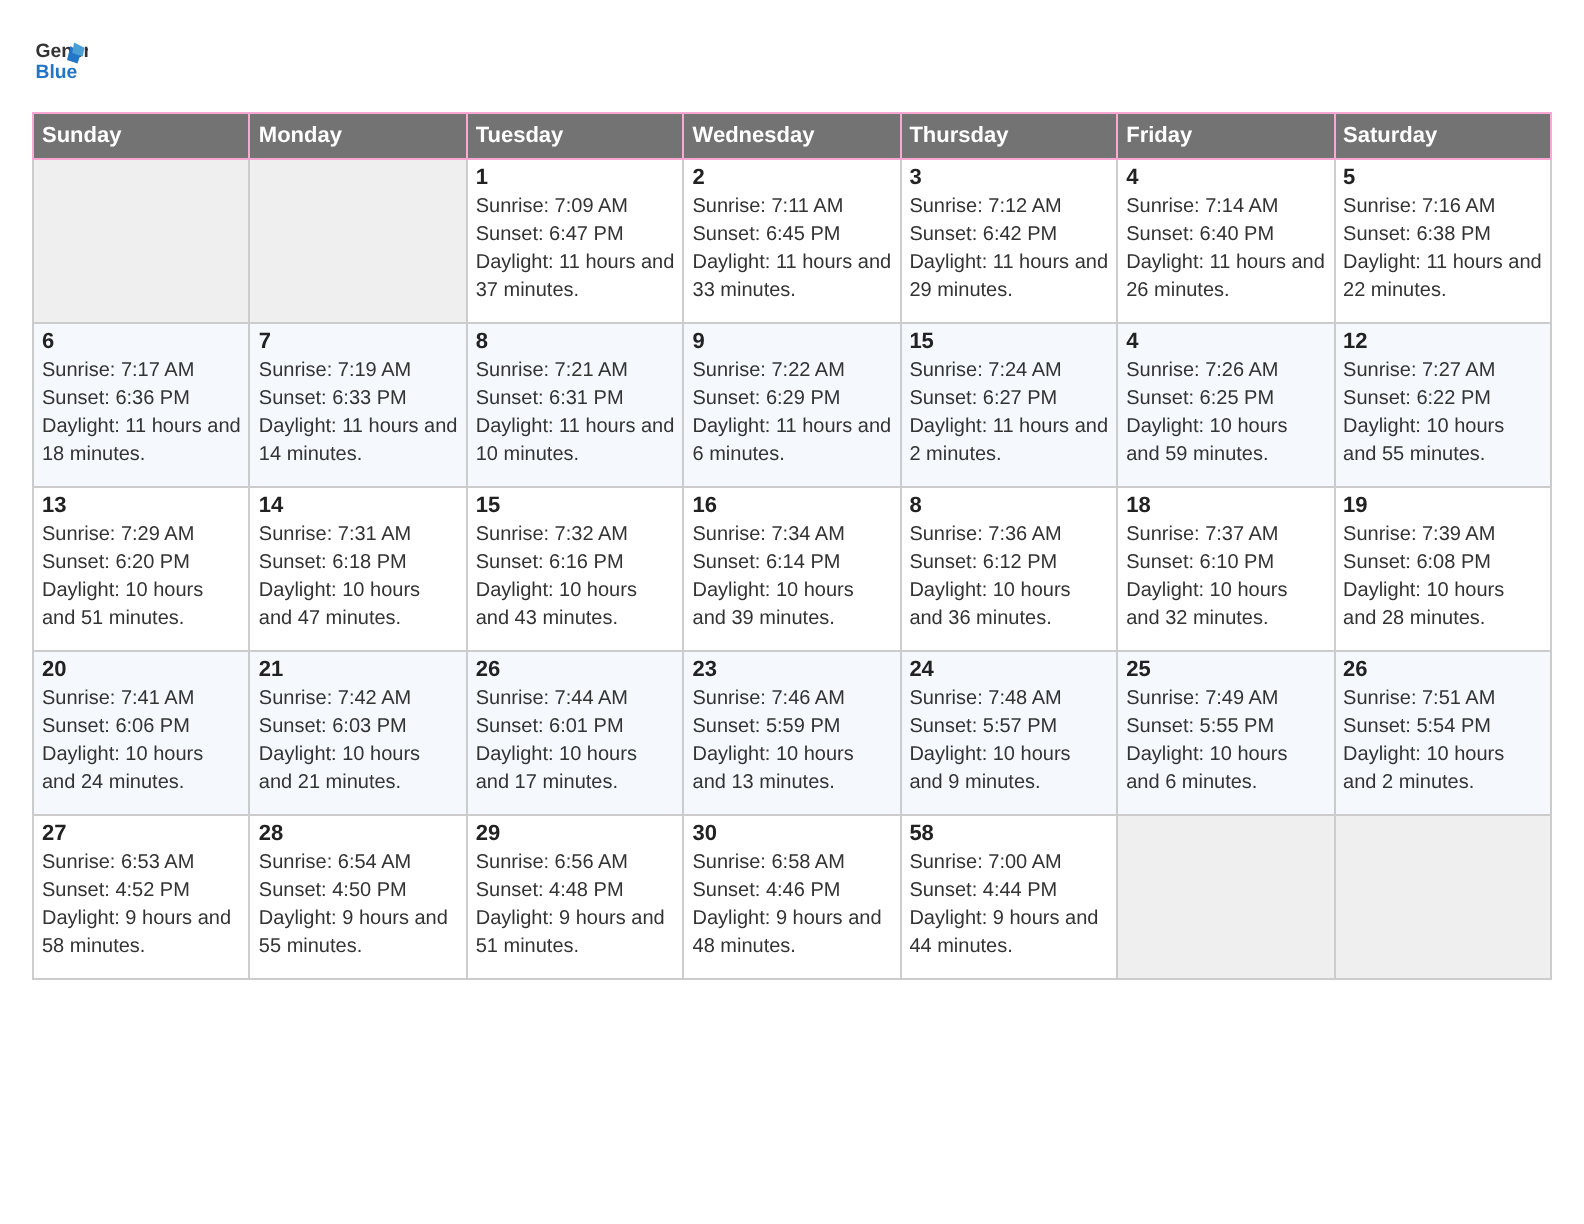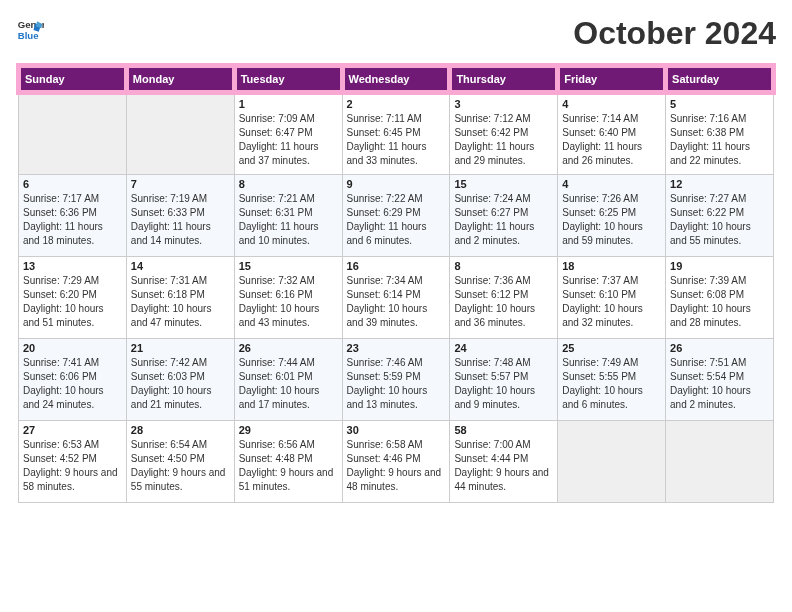--- a/index.html
+++ b/index.html
@@ -41,27 +41,27 @@
     .location {
       font-size: 14px;
       color: #555;
     }
     table {
       width: 100%;
       border-collapse: collapse;
       table-layout: fixed;
     }
     thead th {
-      background-color: #701a75;
+      background-color: #737373;
       color: white;
       font-size: 11px;
       font-weight: bold;
       padding: 5px 4px;
       text-align: left;
-      border: 5px solid #f9a8d4;
+      border: 1px solid #f9a8d4;
     }
     tbody td {
       vertical-align: top;
       border: 1px solid #ccc;
       padding: 3px 4px;
       font-size: 9.5px;
       color: #333;
       height: 82px;
     }
     .day-number {
@@ -96,21 +96,20 @@
     <div class="logo">
       <svg class="logo-icon" viewBox="0 0 32 32" xmlns="http://www.w3.org/2000/svg">
         <text x="2" y="14" font-size="11" font-weight="bold" fill="#333">General</text>
         <text x="2" y="26" font-size="11" font-weight="bold" fill="#2176c7">Blue</text>
         <polygon points="22,8 28,12 26,18 20,16" fill="#2176c7"></polygon>
         <polygon points="24,6 30,9 29,14 23,12" fill="#4a9fd4"></polygon>
       </svg>
 
     </div>
     <div class="title-block">
-      <div class="month-title">October 2024</div>
     </div>
   </div>
 
   <table>
     <thead>
       <tr>
       <th>Sunday</th>
           <th>Monday</th>
           <th>Tuesday</th>
           <th>Wednesday</th>

